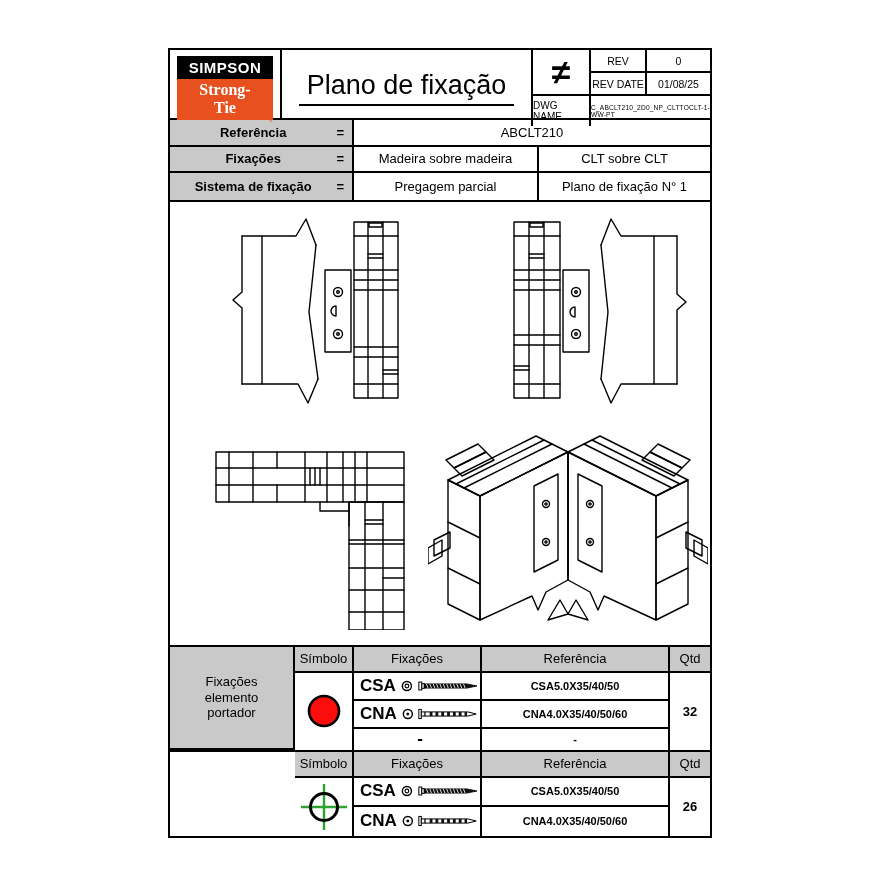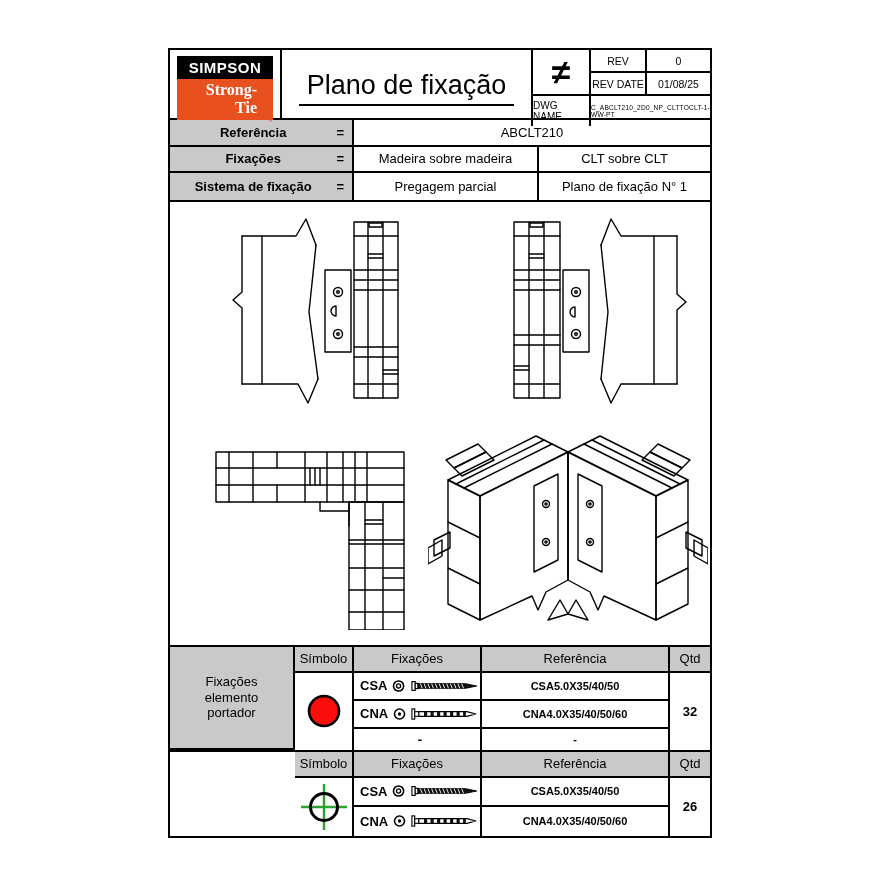--- a/index.html
+++ b/index.html
@@ -5,21 +5,21 @@
   * { box-sizing: border-box; margin: 0; padding: 0; }
   html,body { width:880px; height:880px; background:#fff; font-family:"Liberation Sans",sans-serif; color:#000; }
   .page { position:absolute; left:168px; top:48px; width:544px; height:784px; background:#fff; }
   .sec { border:2px solid #000; background:#fff; }
   .sec + .sec { margin-top:-2px; }
 
   
   .header { display:grid; grid-template-columns:112px 1fr 177px; height:72px; }
   .logo-cell { border-right:2px solid #000; display:flex; flex-direction:column; justify-content:center; padding:6px 7px; }
   .logo-black { background:#000; color:#fff; font-weight:bold; font-size:15px; text-align:center; padding:3px 0; letter-spacing:.5px; }
-  .logo-orange { background:var(--orange); color:#fff; font-family:"Liberation Serif",serif; font-weight:bold; font-size:16px; text-align:right; padding:2px 16px 3px; position:relative; }
+  .logo-orange { background:var(--orange); color:#fff; font-family:"Liberation Serif",serif; font-weight:bold; font-size:16px; text-align:center; padding:2px 16px 3px; position:relative; }
   .logo-orange .reg { position:absolute; right:0px; bottom:-3px; font-size:6px; color:var(--orange); }
   .title-cell { border-right:2px solid #000; display:flex; align-items:center; justify-content:center; }
   .title-text { font-size:27px; border-bottom:2px solid #000; padding:0 8px 3px; }
   .rev-block { display:grid; grid-template-columns:58px 56px 1fr; grid-template-rows:23px 23px 1fr; }
   .rev-block > div { display:flex; align-items:center; justify-content:center; font-size:10.5px; }
   .cell-sym  { grid-column:1; grid-row:1/3; border-right:2px solid #000; border-bottom:2px solid #000; font-size:34px !important; font-weight:bold; line-height:1; }
   .cell-rl1 { grid-column:2; grid-row:1; border-right:2px solid #000; border-bottom:2px solid #000; }
   .cell-rv1 { grid-column:3; grid-row:1; border-bottom:2px solid #000; }
   .cell-rl2 { grid-column:2; grid-row:2; border-right:2px solid #000; border-bottom:2px solid #000; }
   .cell-rv2 { grid-column:3; grid-row:2; border-bottom:2px solid #000; }
@@ -42,21 +42,21 @@
   .drawbox svg { position:absolute; }
   .lw line,.lw path,.lw polyline,.lw polygon,.lw rect,.lw circle { stroke:#000; stroke-width:1.4; fill:none; stroke-linejoin:round; stroke-linecap:round; }
 
   
   .fixtable { display:grid; grid-template-columns:125px 59px 128px 188px 1fr; }
   .fixtable > div { border-right:2px solid #000; border-bottom:2px solid #000; display:flex; align-items:center; justify-content:center; }
   .fixtable > div.colend { border-right:none; }
   .fixtable > div.rowend { border-bottom:none; }
   .ft-label { background:var(--gray); font-weight:normal; font-size:13px; text-align:center; line-height:1.2; padding:0 18px; }
   .ft-head { background:var(--gray); font-weight:normal; font-size:13px; }
-  .ft-row { justify-content:space-between; padding-left:6px; gap:5px; font-weight:bold; font-size:13px; }
+  .ft-row { justify-content:space-between; padding-left:6px; gap:5px; font-weight:bold; font-size:17px; }
   .ft-ref { font-weight:bold; font-size:11px; }
   .ft-qty { font-weight:bold; font-size:13px; }
 </style>
 </head>
 <body>
 
 <div class="page">
 
   <div class="sec header">
     <div class="logo-cell">

